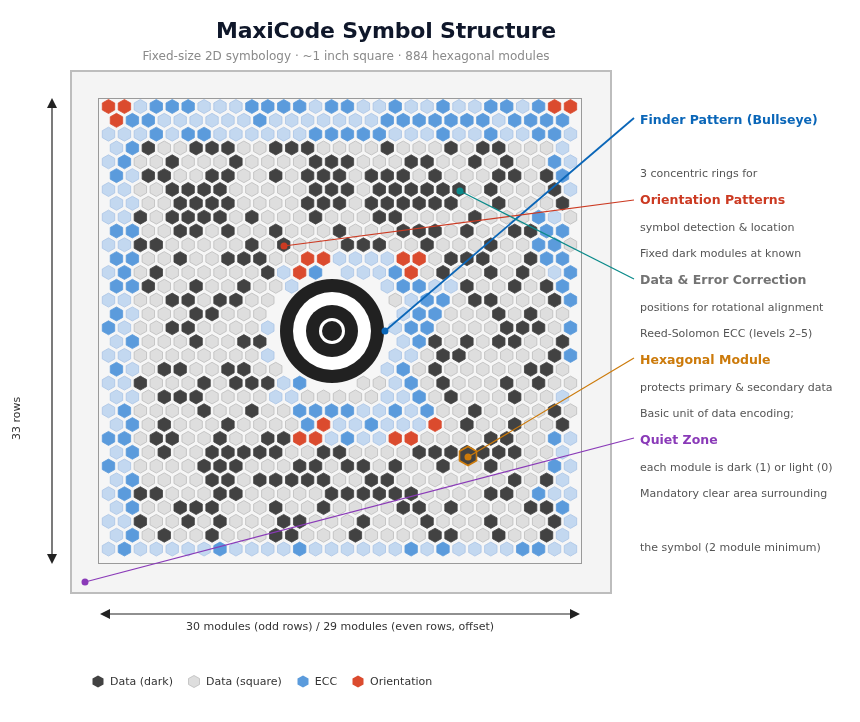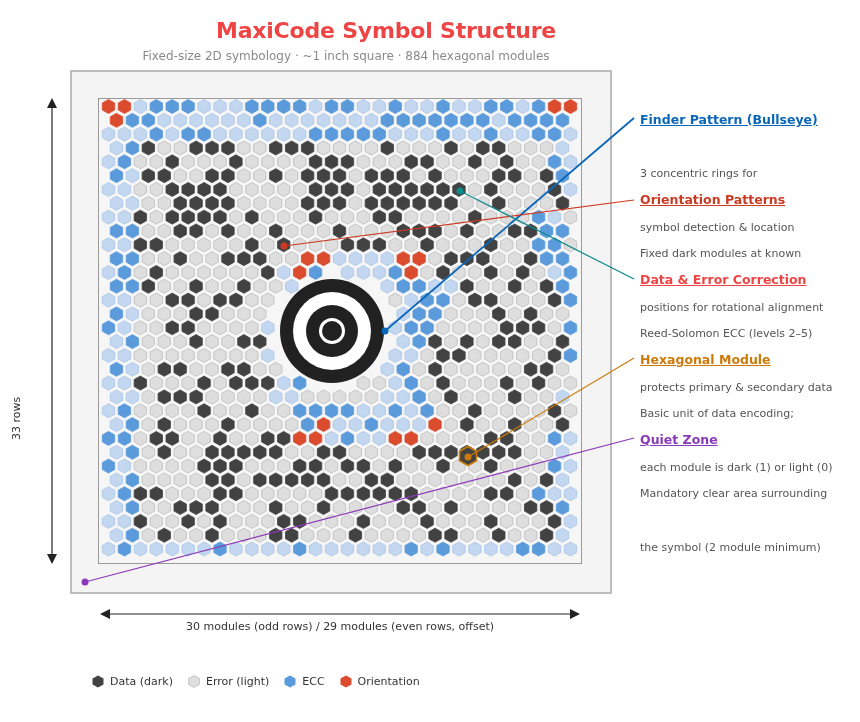--- a/index.html
+++ b/index.html
@@ -1,28 +1,28 @@
 <!DOCTYPE html>
 <html><head>
 <meta charset="utf-8">
 <style>
   html, body { margin: 0; padding: 0; background: #ffffff; }
   body { width: 860px; height: 722px; position: relative; overflow: hidden;
          font-family: "DejaVu Sans", "Liberation Sans", sans-serif; }
   .title { position: absolute; left: 0; width: 772px; top: 18px; text-align: center;
-           font-size: 22px; font-weight: bold; color: #ef4444; letter-spacing: -0.2px; }
+           font-size: 22px; font-weight: bold; color: #0f172a; letter-spacing: -0.2px; }
   .subtitle { position: absolute; left: 0; width: 692px; top: 49px; text-align: center;
               font-size: 12px; color: #8a8a8a; }
   .frame { position: absolute; left: 70px; top: 70px; width: 538px; height: 520px;
            background: #f4f4f4; border: 2px solid #bdbdbd; }
   .symbol { position: absolute; left: 98px; top: 98px; width: 482px; height: 464px;
             border: 1.5px solid #9a9a9a; background: #f6f6f6; }
   svg.overlay { position: absolute; left: 0; top: 0; }
   .callout { position: absolute; left: 640px; }
-  .callout .ct { font-size: 12.5px; font-weight: bold; line-height: 16px; text-decoration: underline; }
+  .callout .ct { font-size: 12.5px; font-weight: bold; line-height: 16px; }
   .callout .cd { font-size: 11px; color: #555; line-height: 17px; margin-top: 37px; }
   .xlabel { position: absolute; left: 100px; width: 480px; top: 620px; text-align: center;
             font-size: 11px; color: #333; }
   .ylabel { position: absolute; left: 10px; top: 440px; transform: rotate(-90deg);
             transform-origin: left top; font-size: 11px; color: #333; white-space: nowrap; }
   .legend { position: absolute; left: 92px; top: 675px; display: flex; align-items: center;
             font-size: 11px; color: #333; }
   .legend .li { display: flex; align-items: center; margin-right: 15px; }
   .legend svg { margin-right: 6px; }
 </style>
@@ -999,21 +999,21 @@
   <div class="ct" style="color:#0a66b8">Finder Pattern (Bullseye)</div>
   <div class="cd">3 concentric rings for</div>
   <div class="cd">symbol detection &amp; location</div>
 </div>
 <div class="callout" style="top:192px">
   <div class="ct" style="color:#cc3a22">Orientation Patterns</div>
   <div class="cd">Fixed dark modules at known</div>
   <div class="cd">positions for rotational alignment</div>
 </div>
 <div class="callout" style="top:272px">
-  <div class="ct" style="color:#ef4444">Data &amp; Error Correction</div>
+  <div class="ct" style="color:#737373">Data &amp; Error Correction</div>
   <div class="cd">Reed-Solomon ECC (levels 2–5)</div>
   <div class="cd">protects primary &amp; secondary data</div>
 </div>
 <div class="callout" style="top:352px">
   <div class="ct" style="color:#cc7a0a">Hexagonal Module</div>
   <div class="cd">Basic unit of data encoding;</div>
   <div class="cd">each module is dark (1) or light (0)</div>
 </div>
 <div class="callout" style="top:432px">
   <div class="ct" style="color:#8a3ab8">Quiet Zone</div>
@@ -1025,21 +1025,21 @@
   <div class="li">
     <svg width="12" height="13">
         <polygon points="6,0.5 11.5,3.5 11.5,9.5 6,12.5 0.5,9.5 0.5,3.5" fill="#424242"></polygon>
       </svg>
     <span>Data (dark)</span>
   </div>
   <div class="li">
     <svg width="12" height="13">
         <polygon points="6,0.5 11.5,3.5 11.5,9.5 6,12.5 0.5,9.5 0.5,3.5" fill="#dedede" stroke="#bdbdbd" stroke-width="0.8"></polygon>
       </svg>
-    <span>Error (light)</span>
+    <span>Data (square)</span>
   </div>
   <div class="li">
     <svg width="12" height="13">
         <polygon points="6,0.5 11.5,3.5 11.5,9.5 6,12.5 0.5,9.5 0.5,3.5" fill="#5b9bdc"></polygon>
       </svg>
     <span>ECC</span>
   </div>
   <div class="li">
     <svg width="12" height="13">
         <polygon points="6,0.5 11.5,3.5 11.5,9.5 6,12.5 0.5,9.5 0.5,3.5" fill="#db4b2e"></polygon>

